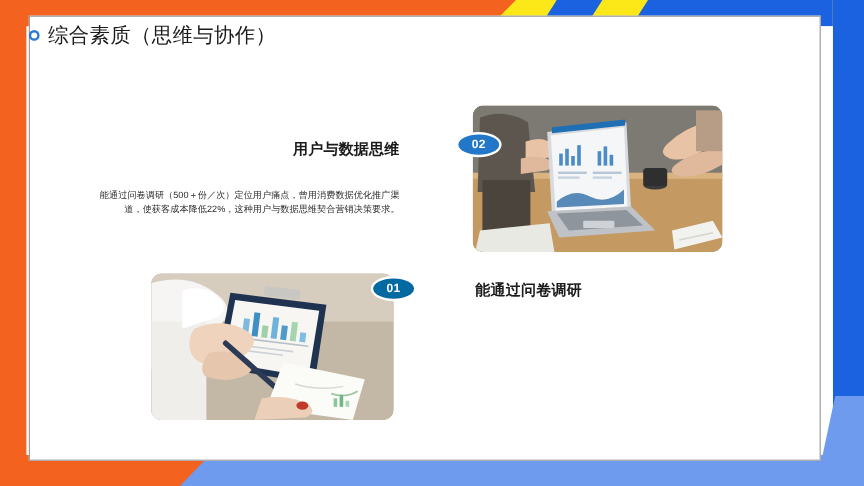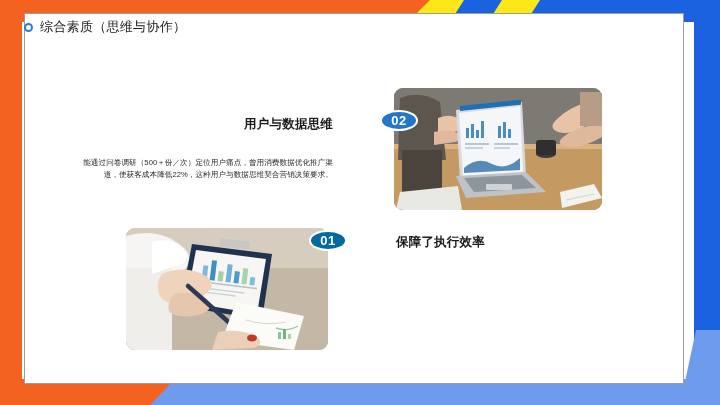--- a/index.html
+++ b/index.html
@@ -88,21 +88,21 @@
     display: flex; align-items: center; gap: 7px;
   }
   #title-bullet {
     width: 9px; height: 9px;
     border-radius: 50%;
     border: 2px solid #2B7BD4;
     background: #ffffff;
     flex: 0 0 auto;
   }
   #title-text {
-    font-size: 13px;
+    font-size: 17px;
     color: #1b1b1b;
     letter-spacing: .3px;
     white-space: nowrap;
   }
 
   
   .block-heading {
     font-size: 12.5px;
     font-weight: bold;
     color: #1b1b1b;
@@ -151,21 +151,21 @@
   }
   .photo svg { display: block; width: 100%; height: 100%; }
 
   
   .badge {
     position: absolute;
     width: 34px; height: 17px;
     border-radius: 50%;
     display: flex; align-items: center; justify-content: center;
     color: #ffffff;
-    font-size: 13px;
+    font-size: 10px;
     font-weight: bold;
     letter-spacing: .4px;
     box-shadow: 0 0 0 2px #ffffff;
   }
   #badge-02 {
     left: 382px; top: 112px;
     background: #2277C8;
   }
   #badge-01 {
     left: 311px; top: 232px;
@@ -295,16 +295,16 @@
 
   <div class="badge" id="badge-02">02</div>
   <div class="badge" id="badge-01">01</div>
 
   <div id="block-02-text">
     <div class="block-heading">用户与数据思维</div>
     <div class="block-body">能通过问卷调研（500＋份／次）定位用户痛点，曾用消费数据优化推广渠道，使获客成本降低22%，这种用户与数据思维契合营销决策要求。</div>
   </div>
 
   <div id="block-01-text">
-    <div class="block-heading">保障了执行效率</div>
+    <div class="block-heading">能通过问卷调研</div>
   </div>
 
 </div>
 
 </body></html>

